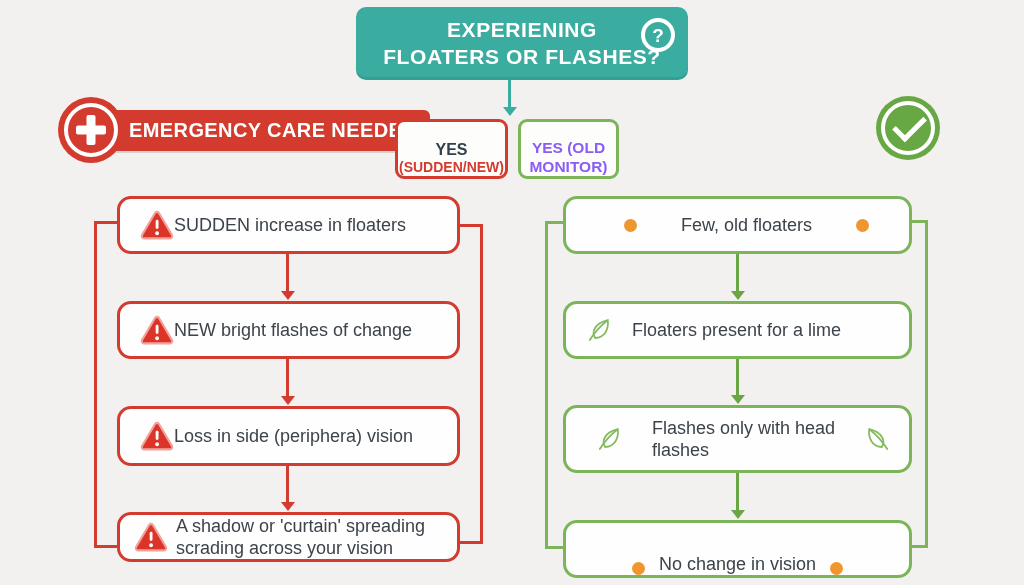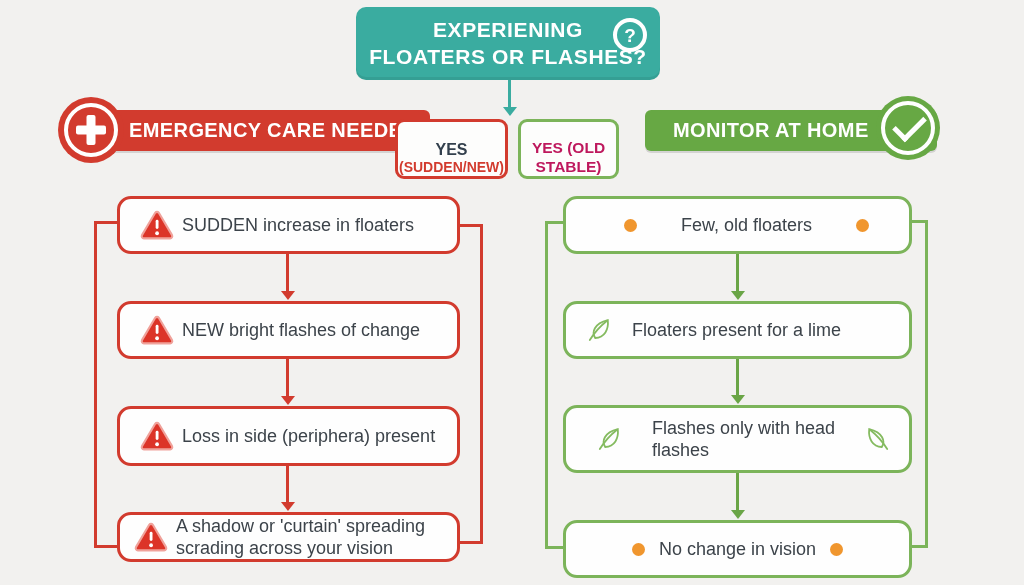--- a/index.html
+++ b/index.html
@@ -1,20 +1,20 @@
 <!DOCTYPE html>
 <html><head>
 <meta charset="utf-8">
 <style>
   html,body{margin:0;padding:0;}
   body{font-family:"Liberation Sans",sans-serif;background:#e9e8e6;}
   #canvas{position:relative;width:1024px;height:585px;background:#f2f1ef;overflow:hidden;}
 
   
-  .header-box{position:absolute;left:356px;top:7px;width:304px;height:73px;background:#3aaca0;
+  .header-box{position:absolute;left:356px;top:7px;width:332px;height:73px;background:#3aaca0;
     border-radius:10px;color:#fff;text-align:center;box-shadow:inset 0 -3px rgba(0,0,0,.07);}
   .header-box .l1{display:block;margin-top:11px;font-size:21px;font-weight:bold;letter-spacing:.6px;}
   .header-box .l2{display:block;margin-top:3px;font-size:21px;font-weight:bold;letter-spacing:.6px;}
   .q-badge{position:absolute;right:13px;top:11px;width:34px;height:34px;border:4px solid #fff;
     border-radius:50%;box-sizing:border-box;display:flex;align-items:center;justify-content:center;
     font-size:19px;font-weight:bold;color:#fff;line-height:1;}
 
   
   .varrow{position:absolute;width:3px;}
   .varrow::after{content:"";position:absolute;left:50%;bottom:-8px;transform:translateX(-50%);
@@ -49,37 +49,37 @@
   .check-badge .tick{position:absolute;left:18px;top:20px;width:26px;height:13px;
     border-left:5px solid #fff;border-bottom:5px solid #fff;transform:rotate(-45deg);}
 
   
   .ans{position:absolute;top:119px;height:60px;background:#fdfdfc;border-radius:9px;z-index:3;
     box-sizing:border-box;display:flex;flex-direction:column;align-items:center;justify-content:flex-end;}
   .ans.red{left:395px;width:113px;border:3px solid #d23b2e;}
   .ans.green{left:518px;width:101px;border:3px solid #7cb45a;}
   .ans .a1{font-size:16px;font-weight:bold;color:#33404d;line-height:19px;}
   .ans .a2{font-size:14px;font-weight:bold;color:#d23b2e;line-height:17px;}
-  .ans.green .a1,.ans.green .a2{color:#be185d;font-size:15.5px;}
+  .ans.green .a1,.ans.green .a2{color:#8b5cf6;font-size:15.5px;}
 
   
   .fbox{position:absolute;box-sizing:border-box;background:#fefefe;border-radius:14px;
     display:flex;align-items:center;color:#3c434a;font-size:18px;z-index:1;gap:44px;}
-  .fbox.red{left:117px;width:343px;border:3px solid #d23b2e;padding:0 10px 0 20px;gap:8px;}
+  .fbox.red{left:117px;width:343px;border:3px solid #d23b2e;padding:0 10px 0 20px;gap:0;}
   .fbox.green{left:563px;width:349px;border:3px solid #7cb45a;}
   .fbox .txt{line-height:22px;}
   .fbox .nowrap{white-space:nowrap;}
   .fbox .lines span{display:block;}
 
   .dot{width:13px;height:13px;border-radius:50%;background:#f0962e;flex:none;}
   .warn-icon{flex:none;width:34px;height:31px;display:block;}
   .leaf-icon{flex:none;width:30px;height:30px;display:block;}
 
   .gpad-dots{justify-content:space-between;padding:0 44px 0 58px;}
-  .gpad-center{justify-content:center;gap:14px;padding:0 20px;}
+  .gpad-center{justify-content:center;gap:14px;padding:0 20px;align-items:flex-end;}
   .gpad-leaf{padding:0 18px;gap:18px;}
   .gpad-leaf2{justify-content:space-between;padding:0 16px 0 18px;gap:12px;}
 </style>
 </head>
 <body>
 
 <div id="canvas">
 
   <div class="header-box">
     <span class="l1">EXPERIENING</span>
@@ -91,35 +91,32 @@
 
   <div class="banner red">
     <span>EMERGENCY CARE NEEDED</span>
   </div>
   <div class="cross-badge">
     <div class="ring"></div>
     <div class="bar-v"></div>
     <div class="bar-h"></div>
   </div>
 
-  <div class="banner green">
-    <span>MONITOR AT HOME</span>
-  </div>
   <div class="check-badge">
     <div class="ring"></div>
     <div class="tick"></div>
   </div>
 
   <div class="ans red">
     <span class="a1">YES</span>
     <span class="a2">(SUDDEN/NEW)</span>
   </div>
   <div class="ans green">
     <span class="a1">YES (OLD</span>
-    <span class="a1">STABLE)</span>
+    <span class="a1">MONITOR)</span>
   </div>
 
   <div class="bracket red-l" style="left:94px;top:221px;width:23px;height:327px;"></div>
   <div class="bracket red-r" style="left:460px;top:224px;width:23px;height:320px;"></div>
 
   <div class="fbox red" style="top:196px;height:58px;">
     <svg class="warn-icon" viewBox="0 0 36 32">
       <path d="M16.1 2.6 L2.1 26.2 a2.3 2.3 0 0 0 2 3.4 h27.8 a2.3 2.3 0 0 0 2-3.4 L19.9 2.6 a2.3 2.3 0 0 0-3.8 0 Z" fill="#dc3428" stroke="#f0a29b" stroke-width="2.2" stroke-linejoin="round"></path>
       <rect x="16.6" y="10" width="3" height="9.6" rx="1.5" fill="#fff"></rect>
         <circle cx="18.1" cy="24.2" r="2" fill="#fff"></circle>
@@ -139,21 +136,21 @@
   </div>
 
   <div class="varrow red" style="left:286px;top:359px;height:38px;"></div>
 
   <div class="fbox red" style="top:406px;height:60px;">
     <svg class="warn-icon" viewBox="0 0 36 32">
       <path d="M16.1 2.6 L2.1 26.2 a2.3 2.3 0 0 0 2 3.4 h27.8 a2.3 2.3 0 0 0 2-3.4 L19.9 2.6 a2.3 2.3 0 0 0-3.8 0 Z" fill="#dc3428" stroke="#f0a29b" stroke-width="2.2" stroke-linejoin="round"></path>
       <rect x="16.6" y="10" width="3" height="9.6" rx="1.5" fill="#fff"></rect>
         <circle cx="18.1" cy="24.2" r="2" fill="#fff"></circle>
     </svg>
-    <span class="txt nowrap">Loss in side (periphera) present</span>
+    <span class="txt nowrap">Loss in side (periphera) vision</span>
   </div>
 
   <div class="varrow red" style="left:286px;top:466px;height:37px;"></div>
 
   <div class="fbox red" style="top:512px;height:50px;gap:8px;padding-left:14px;">
     <svg class="warn-icon" viewBox="0 0 36 32">
       <path d="M16.1 2.6 L2.1 26.2 a2.3 2.3 0 0 0 2 3.4 h27.8 a2.3 2.3 0 0 0 2-3.4 L19.9 2.6 a2.3 2.3 0 0 0-3.8 0 Z" fill="#dc3428" stroke="#f0a29b" stroke-width="2.2" stroke-linejoin="round"></path>
       <rect x="16.6" y="10" width="3" height="9.6" rx="1.5" fill="#fff"></rect>
         <circle cx="18.1" cy="24.2" r="2" fill="#fff"></circle>
     </svg>

